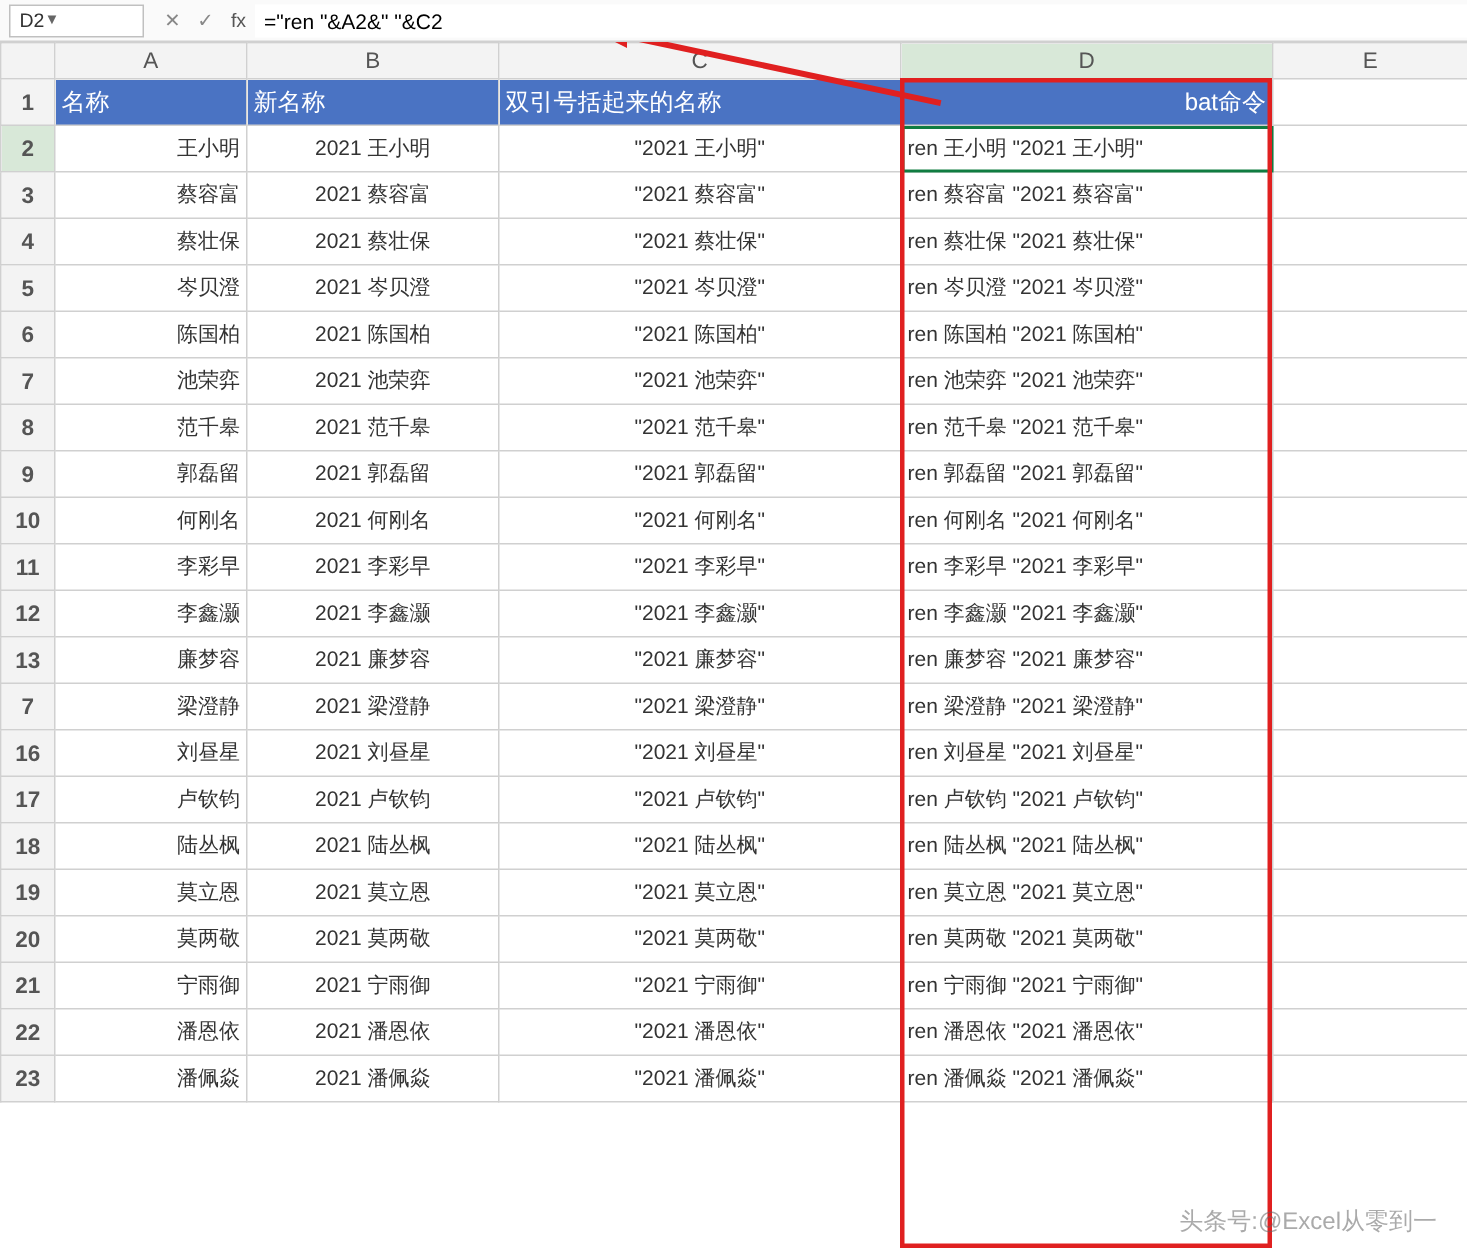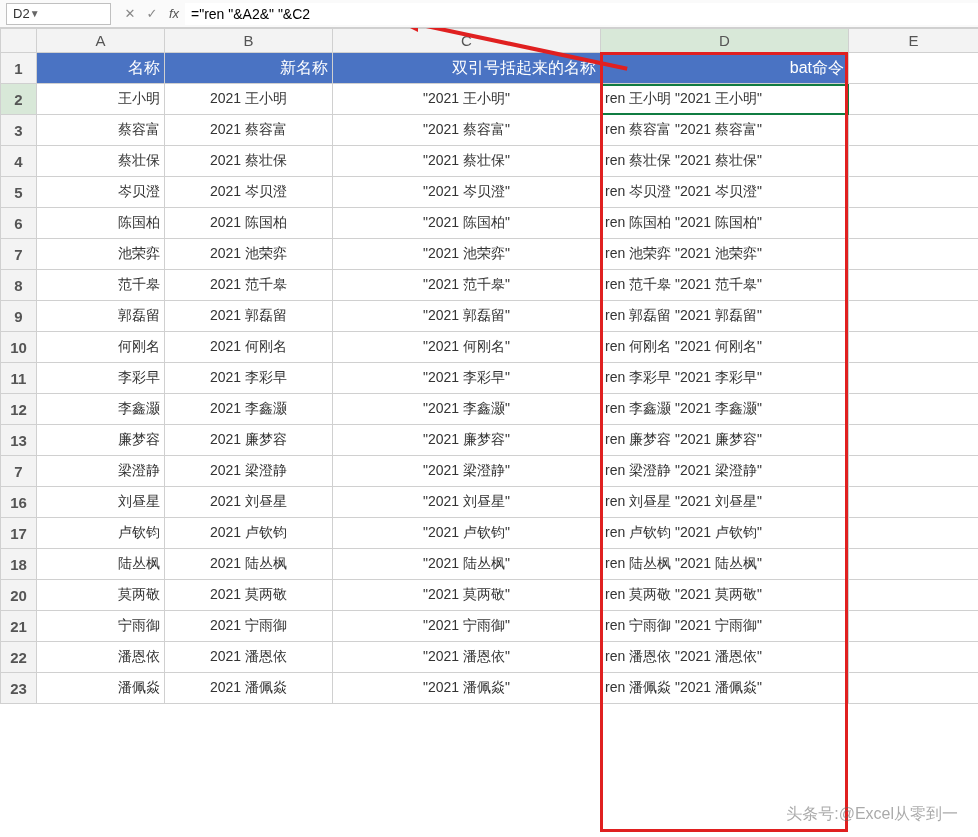--- a/index.html
+++ b/index.html
@@ -17,39 +17,39 @@
   
   .formula-bar {
     display: flex;
     align-items: center;
     height: 28px;
     border-bottom: 1px solid #d0d0d0;
     background: #fafafa;
     font-size: 13px;
   }
   .name-box {
-    width: 105px;
+    width: 90px;
     height: 22px;
     margin-left: 6px;
     background: #fff;
     border: 1px solid #c0c0c0;
     display: flex;
     align-items: center;
     padding: 0 6px;
   }
   .name-box-dd { color:#666; font-size:10px; }
   .fb-sep { width:8px; }
   .fb-btn {
     width: 22px; height: 22px;
     display:flex; align-items:center; justify-content:center;
     color:#888; cursor:pointer;
   }
   .fb-btn.cancel { color:#888; }
   .fb-btn.enter { color:#888; }
-  .fx-label { font-style: italic; color:#555; width:22px; text-align:center;}
+  .fx-label { color:#555; width:22px; text-align:center;}
   .formula-input {
     flex:1;
     height:22px;
     border: none;
     background: #fff;
     padding: 0 6px;
     font-size: 14px;
     font-family: inherit;
     outline: none;
   }
@@ -96,21 +96,21 @@
   .colA { width: 128px; text-align: right; }
   .colB { width: 168px; text-align: center; }
   .colC { width: 268px; text-align: center; }
   .colD { width: 248px; text-align: left; padding-left:6px;}
   .colE { width: 130px; }
 
   
   .hdrcell {
     background: #4a73c3;
     color: #fff;
-    text-align: right;
+    text-align: left;
     font-size: 16px;
     height: 30px;
   }
 
   
   .active-cell {
     outline: 2px solid #107c41;
     outline-offset: -2px;
     background: #fff;
   }
@@ -316,20 +316,28 @@
         </tr>
         <tr>
           <th class="rowhdr">18</th>
           <td class="colA">陆丛枫</td>
           <td class="colB">2021 陆丛枫</td>
           <td class="colC">"2021 陆丛枫"</td>
           <td class="colD">ren 陆丛枫 "2021 陆丛枫"</td>
           <td class="colE"></td>
         </tr>
         <tr>
+          <th class="rowhdr">19</th>
+          <td class="colA">莫立恩</td>
+          <td class="colB">2021 莫立恩</td>
+          <td class="colC">"2021 莫立恩"</td>
+          <td class="colD">ren 莫立恩 "2021 莫立恩"</td>
+          <td class="colE"></td>
+        </tr>
+        <tr>
           <th class="rowhdr">20</th>
           <td class="colA">莫两敬</td>
           <td class="colB">2021 莫两敬</td>
           <td class="colC">"2021 莫两敬"</td>
           <td class="colD">ren 莫两敬 "2021 莫两敬"</td>
           <td class="colE"></td>
         </tr>
         <tr>
           <th class="rowhdr">21</th>
           <td class="colA">宁雨御</td>

